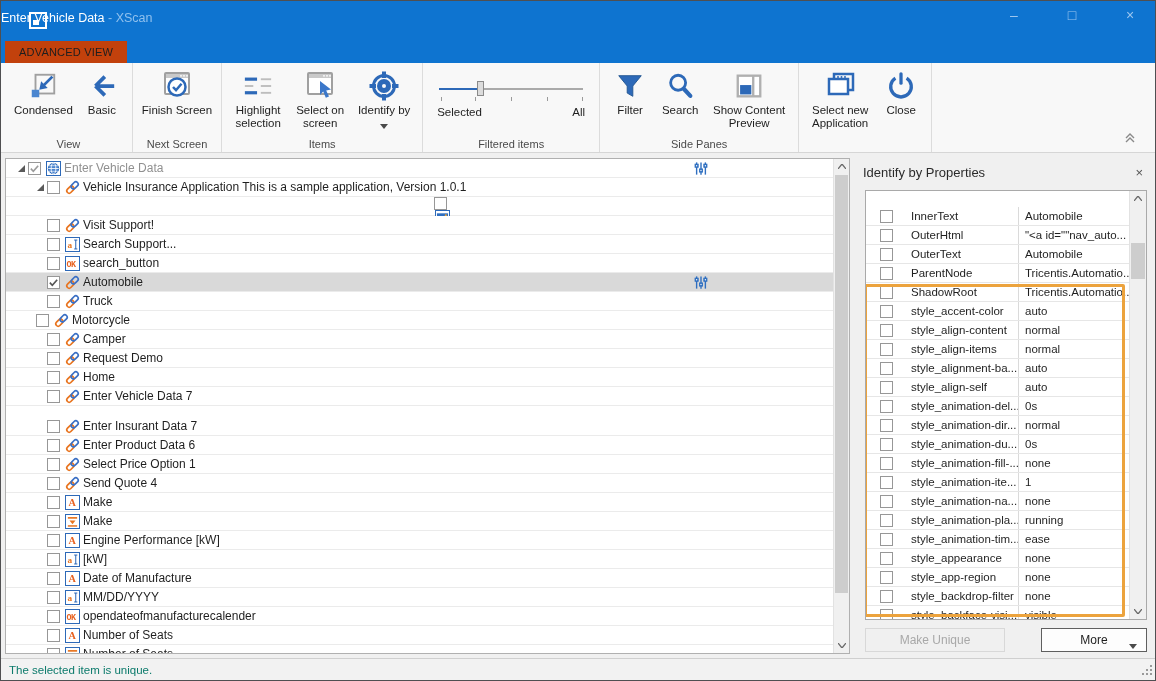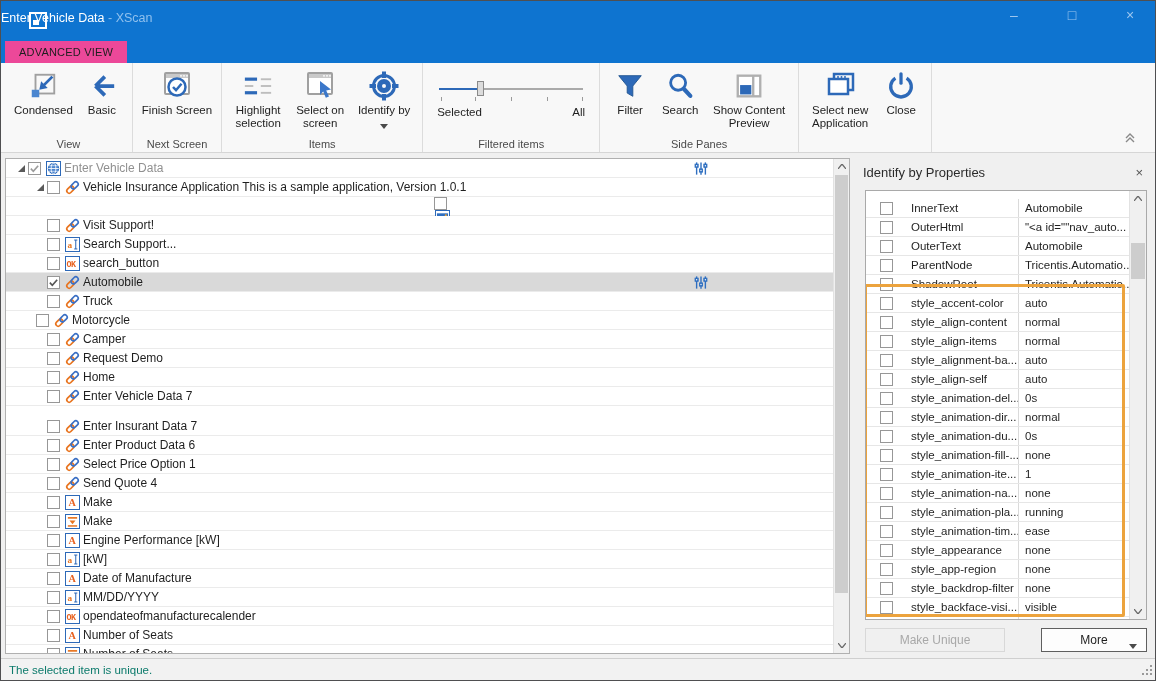--- a/index.html
+++ b/index.html
@@ -7,21 +7,21 @@
   body{font-family:"Liberation Sans",sans-serif;background:#f0f0f0;position:relative;
        border:1px solid #4f4f51;overflow:hidden;font-size:12px;color:#1f1f1f}
 
   
   .titlebar{position:absolute;left:0;top:0;width:100%;height:62px;background:#0e74d0}
   .appicon{position:absolute;left:26px;top:9px}
   .title{position:absolute;left:0;top:10px;width:100%;text-align:left;font-size:12.5px;color:#fff}
   .title .sub{color:#8fc0ee}
   .winbtns{position:absolute;right:14px;top:6px;display:flex;gap:36px;color:#9cc6ef;font-size:14px}
   .winbtn{width:22px;text-align:center;cursor:default}
-  .tab{position:absolute;left:4px;top:40px;height:22px;padding:0 14px;background:#ec4899;
+  .tab{position:absolute;left:4px;top:40px;height:22px;padding:0 14px;background:#c2410c;
        display:flex;align-items:center;font-size:11px;color:#1e1e1e;letter-spacing:.2px}
 
   
   .ribbon{position:absolute;left:0;top:62px;width:100%;height:90px;background:#f8f8f8;
           border-bottom:1px solid #d6d6d6;display:flex;align-items:stretch;padding-left:4px}
   .rgroup{position:relative;display:flex;flex-direction:column;align-items:center;
           border-right:1px solid #dcdcdc;padding:3px 6px 16px 6px}
   .rgroup:last-child{border-right:1px solid #dcdcdc}
   .rbtns{display:flex;align-items:flex-start;gap:2px;height:100%}
   .rcaption{position:absolute;bottom:2px;width:100%;text-align:center;font-size:11px;color:#4a4a4a}
@@ -65,21 +65,21 @@
   .varrow.up{top:0}.varrow.dn{bottom:0}
   .vthumb{position:absolute;left:1px;right:1px;background:#cdcdcd}
 
   
   .panel{position:absolute;left:856px;top:157px;width:294px;height:496px}
   .phead{position:absolute;left:6px;top:2px;right:4px;height:24px;display:flex;align-items:center}
   .ptitle{font-size:13px;color:#2b2b2b}
   .pclose{margin-left:auto;color:#555;font-size:13px;cursor:default;padding:0 4px}
   .plist{position:absolute;left:8px;top:32px;width:282px;height:430px;background:#fff;
          border:1px solid #a9a9a9;overflow:hidden}
-  .prows{position:absolute;left:0;top:8px;right:17px}
+  .prows{position:absolute;left:0;top:16px;right:17px}
   .prow{height:19px;display:flex;align-items:center;border-bottom:1px solid #e6e6e6;background:#fff}
   .prow .cbcol{width:45px;display:flex;justify-content:flex-start;padding-left:14px}
   .prow .cb{margin-right:0}
   .pname{width:107px;font-size:11.5px;overflow:hidden;white-space:nowrap}
   .pval{flex:1;border-left:1px solid #dadada;padding-left:6px;font-size:11.5px;align-self:stretch;
         display:flex;align-items:center;overflow:hidden;white-space:nowrap}
   .highlight-box{position:absolute;left:-2px;top:93px;width:261px;bottom:2px;border:3px solid #eca33d;
                  border-radius:2px;pointer-events:none;z-index:5}
   .pbuttons{position:absolute;left:8px;right:4px;bottom:2px;height:24px}
   .btn{position:absolute;height:24px;display:flex;align-items:center;justify-content:center;font-size:12px}

